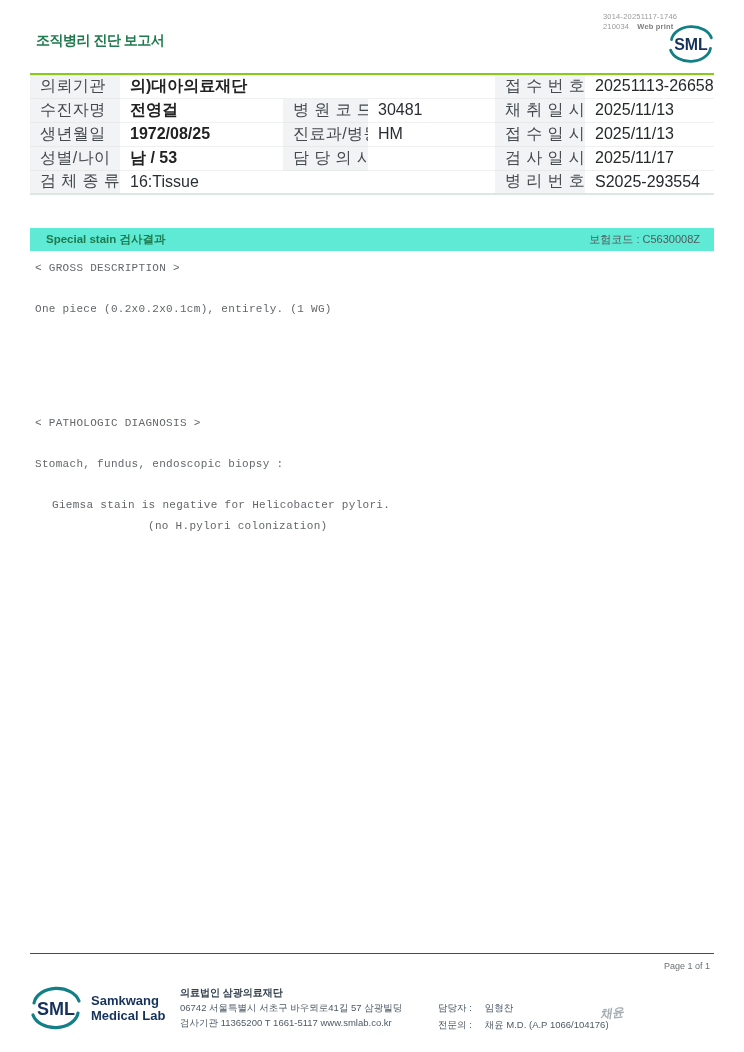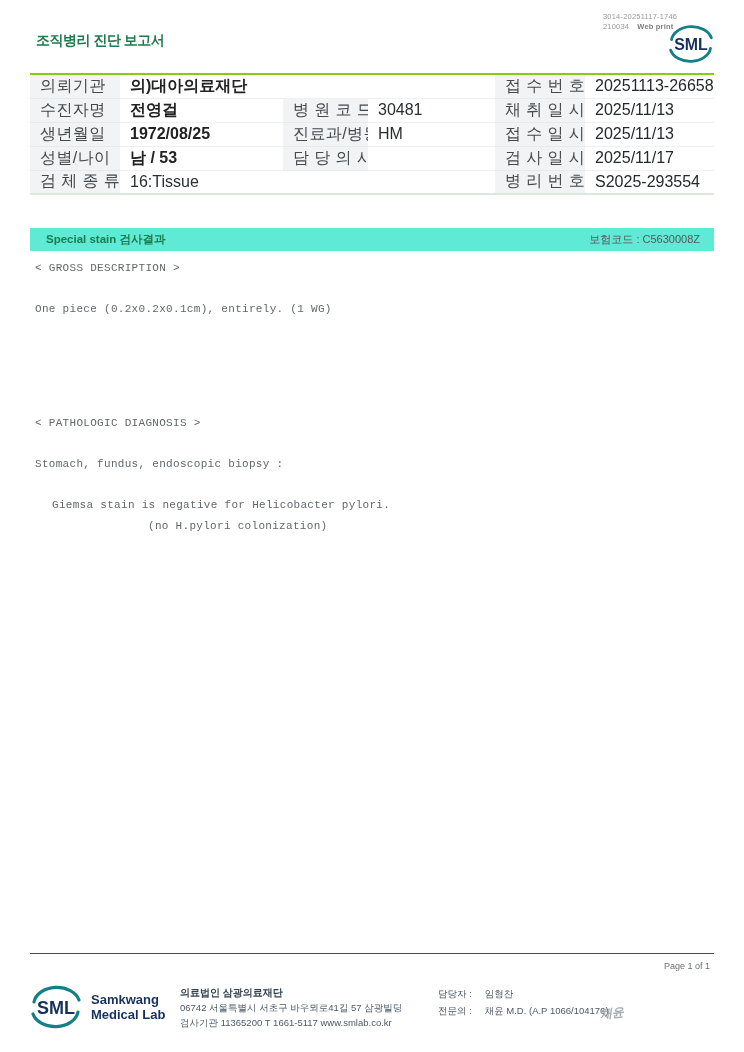--- a/index.html
+++ b/index.html
@@ -70,21 +70,21 @@
     border-top:1.5px solid #4a4a4a;
   }
   .page-num {
     position:absolute; top:961px; right:34px; font-size:9px; color:#6b6f73;margin-left:24px;
   }
   .footer { position:absolute; top:983px; left:30px; width:684px; display:flex; }
   .f-logo { display:flex; align-items:center; gap:9px; width:150px; }
   .f-logo .name { font-size:13px; line-height:15px; font-weight:700; color:#16325c; }
   .f-org { width:258px; font-size:9.5px; line-height:15px; color:#4d5a66; padding-top:2px; }
   .f-org .org-name { font-weight:700; color:#33414e; font-size:10px; }
-  .f-staff { font-size:9.5px; line-height:17px; color:#4d5a66; padding-top:2px; }
+  .f-staff { font-size:9.5px; line-height:17px; color:#4d5a66; padding-top:2px;margin-top:14px; }
   .f-staff .lab { display:inline-block; width:44px; }
   .signature {
     position:absolute; top:1005px; left:600px; font-size:12px; color:#a3adb2;
     font-style:italic; font-weight:600; transform:rotate(-6deg);
     font-family:"DejaVu Serif", serif;
   }
 </style>
 </head>
 <body>
 

